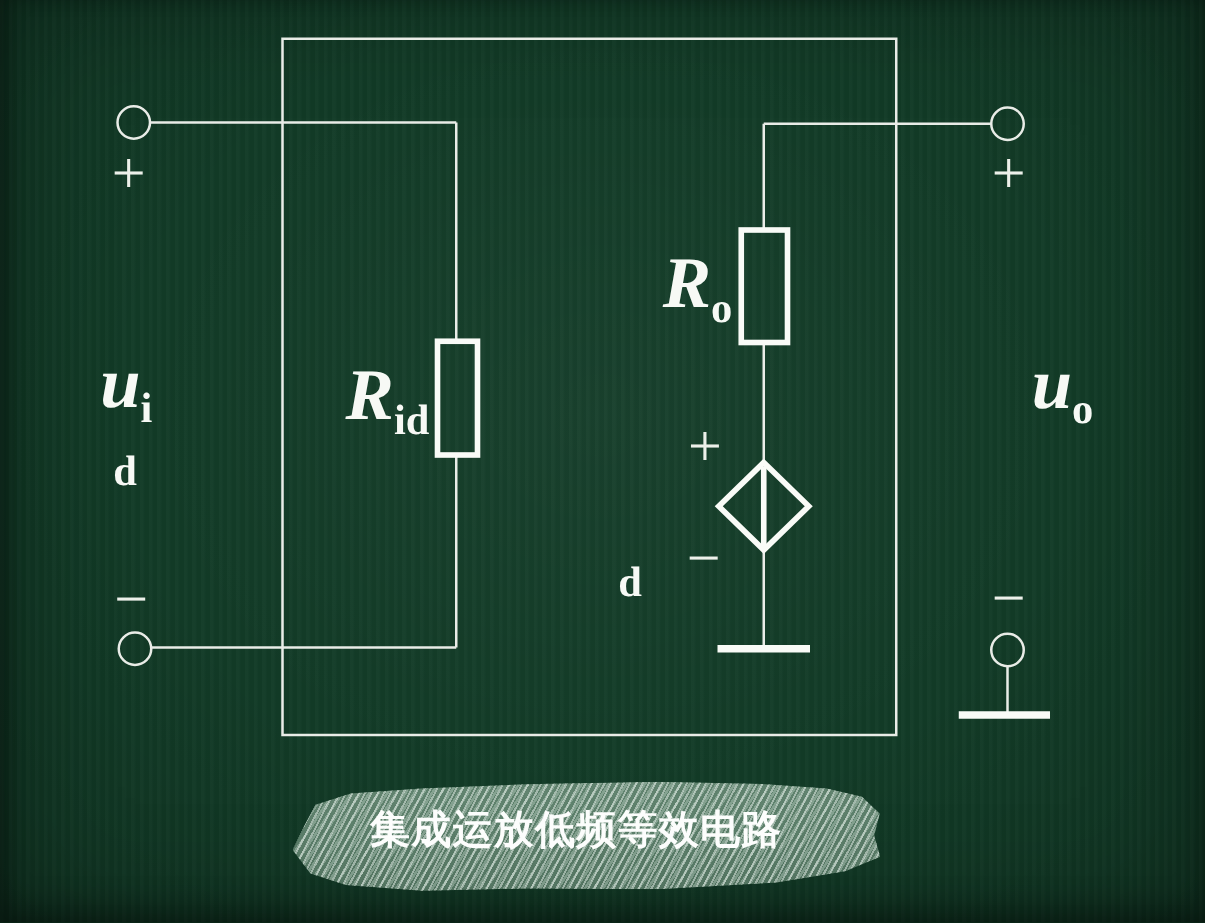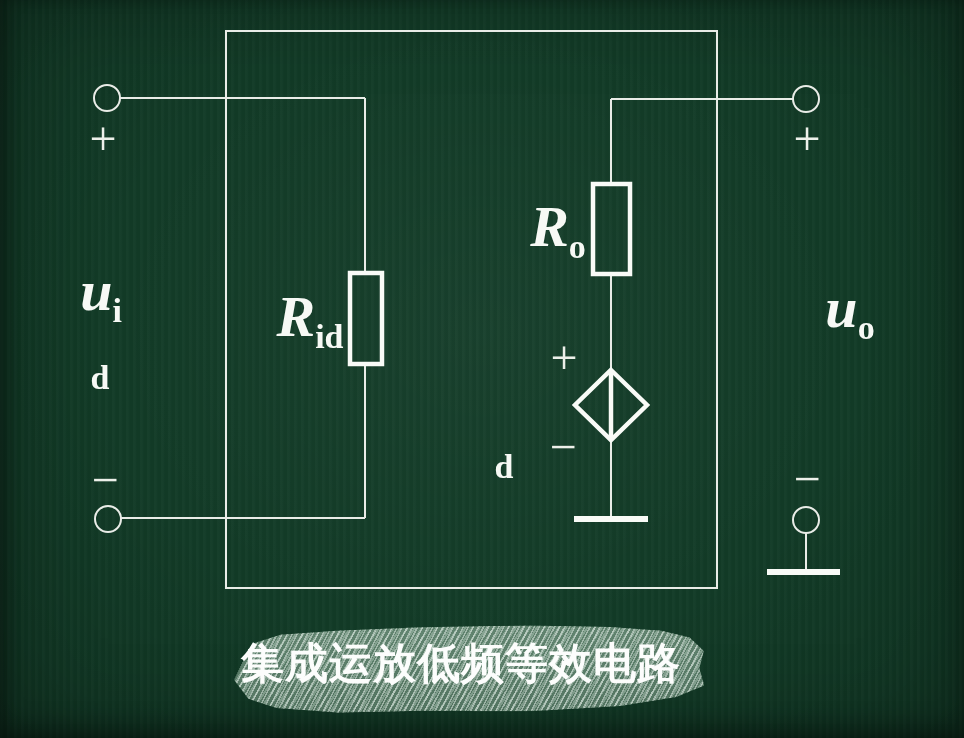--- a/index.html
+++ b/index.html
@@ -37,21 +37,21 @@
     transform:rotate(-0.6deg);
     background:
       repeating-linear-gradient(118deg, rgba(236,245,239,0.50) 0px, rgba(236,245,239,0.50) 1.5px, rgba(146,176,155,0.10) 1.5px, rgba(146,176,155,0.10) 4.5px),
       repeating-linear-gradient(124deg, rgba(214,231,220,0.35) 0 2px, rgba(120,150,130,0.08) 2px 6px),
       linear-gradient(rgba(146,178,157,0.55), rgba(132,164,143,0.48));
     clip-path: polygon(2% 38%, 4% 18%, 10% 8%, 22% 4%, 40% 1%, 62% 0%, 80% 3%, 91% 8%, 97% 16%, 100% 32%, 99% 52%, 100% 72%, 94% 85%, 82% 95%, 62% 100%, 40% 98%, 22% 99%, 9% 93%, 3% 82%, 0% 60%);
   }
   .caption-wrap{position:absolute;left:461px;top:664px;transform:translate(-50%,-50%);}
   .caption-text{
     font-family:Liberation Mono, monospace;
-    font-weight:bold;font-size:43px;color:#fcfdfc;letter-spacing:1px;white-space:nowrap;margin-top:24px;
+    font-weight:bold;font-size:32px;color:#fcfdfc;letter-spacing:1px;white-space:nowrap;margin-top:24px;
   }
 </style>
 </head>
 <body>
 
 <div class="board">
 
   <svg class="circuit" width="964" height="738" viewBox="0 0 964 738">
 
     <rect x="226" y="31" width="491" height="557" class="thin"></rect>
@@ -81,21 +81,21 @@
     <line x1="767" y1="572" x2="840" y2="572" class="thick"></line>
   </svg>
 
   <div class="polarity" style="left:103px;top:139px;">+</div>
   <div class="polarity" style="left:105px;top:480px;">−</div>
   <div class="polarity" style="left:807px;top:139px;">+</div>
   <div class="polarity" style="left:807px;top:479px;">−</div>
   <div class="polarity" style="left:564px;top:358px;">+</div>
   <div class="polarity" style="left:563px;top:447px;">−</div>
 
-  <div class="label" style="left:101px;top:295px;"><span class="main">u</span><span class="sub">i</span></div>
+  <div class="label" style="left:101px;top:311px;"><span class="main">u</span><span class="sub">i</span></div>
   <div class="label subline" style="left:100px;top:378px;">d</div>
 
   <div class="label" style="left:310px;top:321px;"><span class="main">R</span><span class="sub">id</span></div>
 
   <div class="label" style="left:558px;top:231px;"><span class="main">R</span><span class="sub">o</span></div>
 
   <div class="label subline" style="left:504px;top:467px;">d</div>
 
   <div class="label" style="left:850px;top:312px;"><span class="main">u</span><span class="sub">o</span></div>
 

